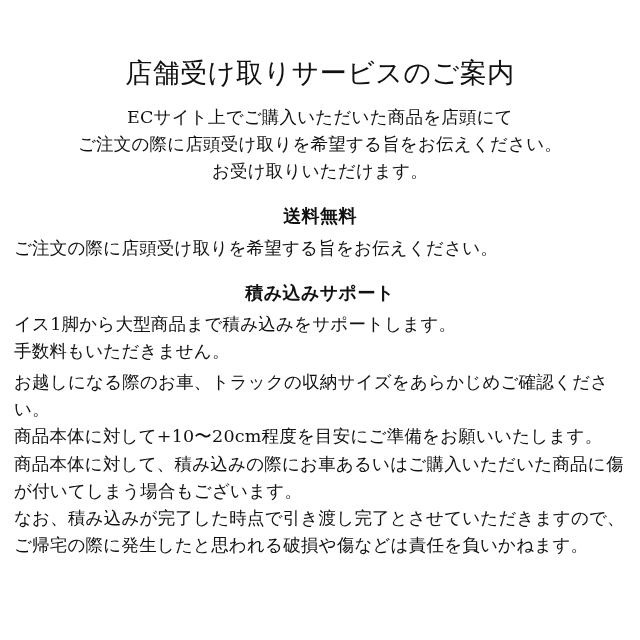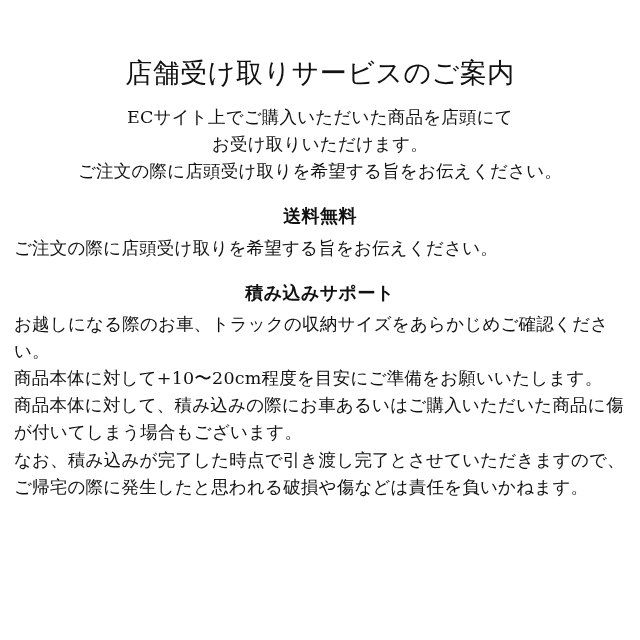--- a/index.html
+++ b/index.html
@@ -65,34 +65,38 @@
 </head>
 <body>
 
 <div class="page">
 
   <h1 class="doc-title">店舗受け取りサービスのご案内</h1>
 
   <div class="block intro">
     <p class="para">
       <span class="line">ECサイト上でご購入いただいた商品を店頭にて</span>
+      <span class="line">ご注文の際に店頭受け取りを希望する旨をお伝えください。</span>
       <span class="line">お受け取りいただけます。</span>
-      <span class="line">ご注文の際に店頭受け取りを希望する旨をお伝えください。</span>
     </p>
   </div>
 
   <div class="block">
     <h2 class="section-heading">送料無料</h2>
     <p class="para">
       <span class="line">ご注文の際に店頭受け取りを希望する旨をお伝えください。</span>
     </p>
   </div>
 
   <div class="block">
     <h2 class="section-heading">積み込みサポート</h2>
+    <p class="para">
+      <span class="line">イス1脚から大型商品まで積み込みをサポートします。</span>
+      <span class="line">手数料もいただきません。</span>
+    </p>
   </div>
 
   <div class="block notes">
     <p class="para">
       <span class="line">お越しになる際のお車、トラックの収納サイズをあらかじめご確認ください。</span>
       <span class="line">商品本体に対して+10〜20cm程度を目安にご準備をお願いいたします。</span>
       <span class="line">商品本体に対して、積み込みの際にお車あるいはご購入いただいた商品に傷が付いてしまう場合もございます。</span>
       <span class="line">なお、積み込みが完了した時点で引き渡し完了とさせていただきますので、ご帰宅の際に発生したと思われる破損や傷などは責任を負いかねます。</span>
     </p>
   </div>

